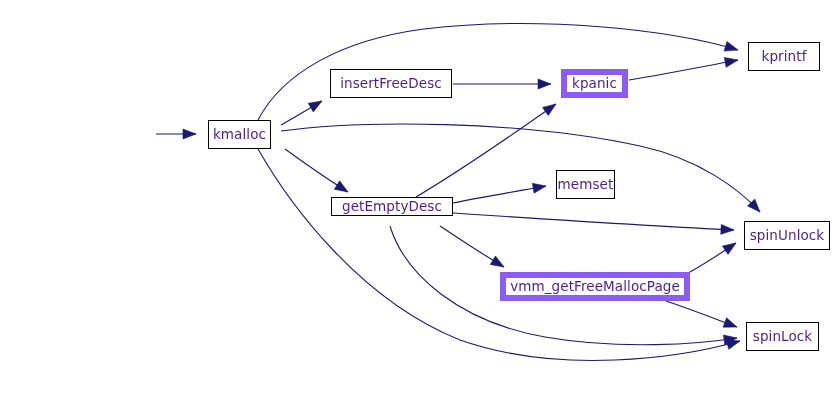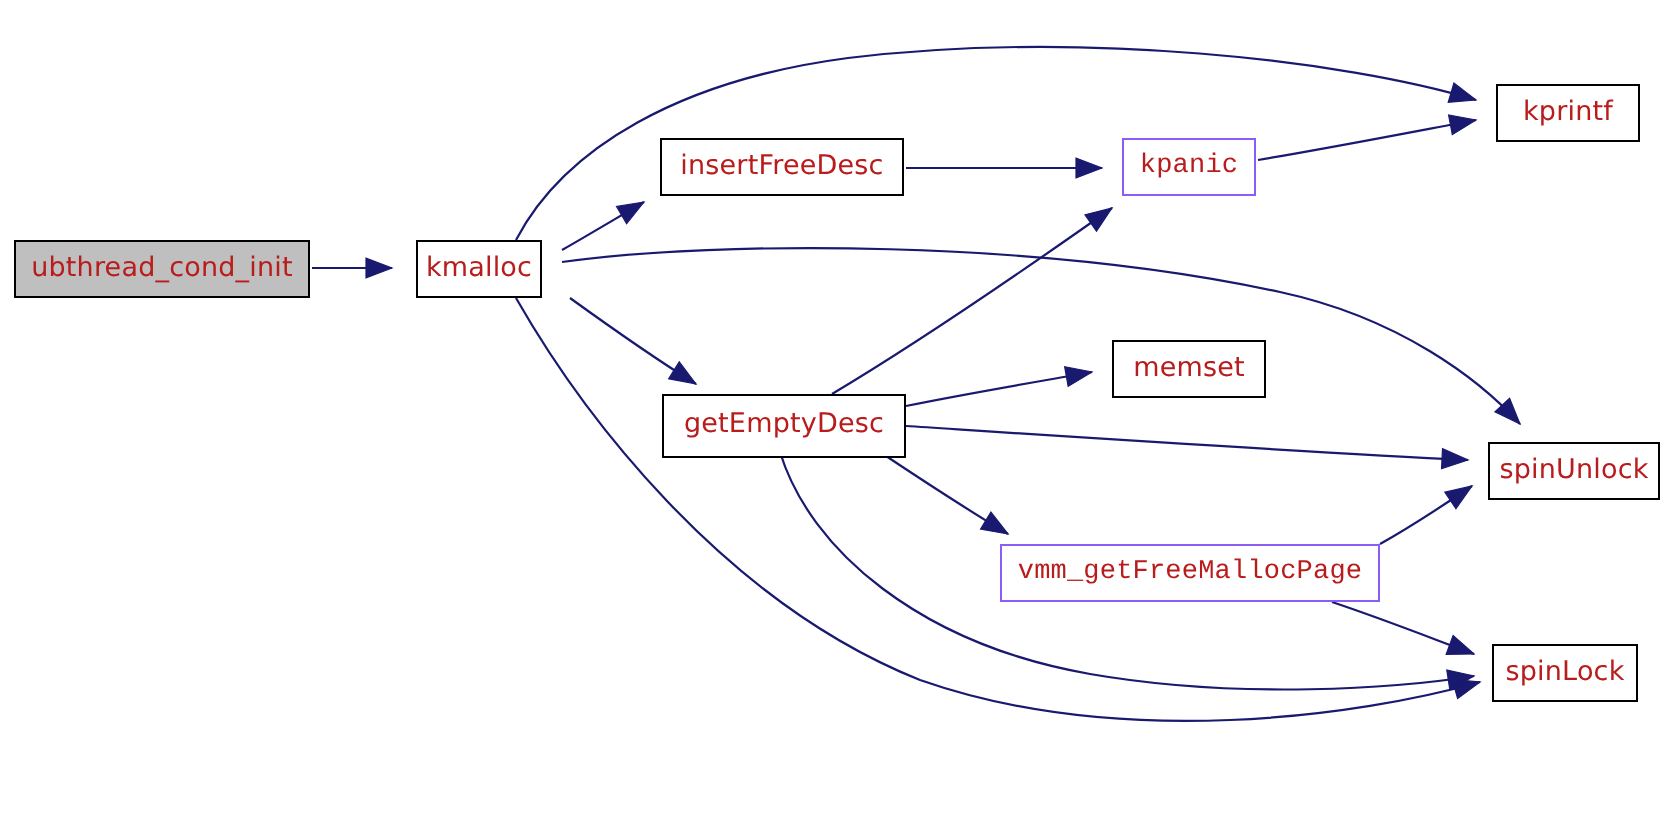--- a/index.html
+++ b/index.html
@@ -35,33 +35,32 @@
     stroke-width: 0.6px;
   }
   .node-box {
     position: absolute;
     box-sizing: border-box;
     display: flex;
     align-items: center;
     justify-content: center;
     background: #ffffff;
     border: 1px solid #000000;
-    color: #b91c1c;
+    color: #4c1d95;
     font-size: 13.5px;
     line-height: 1;
     white-space: nowrap;
     letter-spacing: 0.1px;
   }
   .node-box.highlighted {
     background: #bfbfbf;
     border: 1px solid #000000;
   }
   .node-box.external {
-    border: 1px solid #8b5cf6;
-    font-family: Liberation Mono, monospace;
+    border: 6px solid #8b5cf6;
   }
   .node-label {
     display: block;
     pointer-events: none;
   }
 </style>
 </head>
 <body>
 
 <div id="graph-canvas">
@@ -120,39 +119,36 @@
       </g>
       <g>
         <path class="edge-path" d="M690,272 C708,262 724,251 736,243" stroke="#191970"></path>
         <polygon class="arrow-head" points="736,243 727.9743858785175,254.38373919119113 722.4145642868643,246.0717969471072" fill="#191970"></polygon>
       </g>
       <g>
         <path class="edge-path" d="M666,301 C693,310 718,320 737,327" stroke="#191970"></path>
         <polygon class="arrow-head" points="737,327 723.0726112735933,327.1668630083705 726.5503290325221,317.7910708184149" fill="#191970"></polygon>
       </g>
     </svg>
-<div class="node-box highlighted" style="left: 7px; top: 120px; width: 148px; height: 29px;">
-      <span class="node-label">ubthread_cond_init</span>
-    </div>
     <div class="node-box" style="left: 208px; top: 120px; width: 63px; height: 29px;">
       <span class="node-label">kmalloc</span>
     </div>
     <div class="node-box" style="left: 330px; top: 69px; width: 122px; height: 29px; text-align: center;">
       <span class="node-label">insertFreeDesc</span>
     </div>
     <div class="node-box external" style="left: 561px; top: 69px; width: 67px; height: 29px;">
       <span class="node-label">kpanic</span>
     </div>
     <div class="node-box" style="left: 748px; top: 42px; width: 72px; height: 29px;">
       <span class="node-label">kprintf</span>
     </div>
-    <div class="node-box" style="left: 331px; top: 197px; width: 122px; height: 32px;">
+    <div class="node-box" style="left: 331px; top: 197px; width: 122px; height: 19px;">
       <span class="node-label">getEmptyDesc</span>
     </div>
-    <div class="node-box" style="left: 556px; top: 170px; width: 77px; height: 29px;">
+    <div class="node-box" style="left: 556px; top: 170px; width: 59px; height: 29px;">
       <span class="node-label">memset</span>
     </div>
     <div class="node-box external" style="left: 500px; top: 272px; width: 190px; height: 29px; text-align: right;">
       <span class="node-label">vmm_getFreeMallocPage</span>
     </div>
     <div class="node-box" style="left: 744px; top: 221px; width: 86px; height: 29px;">
       <span class="node-label">spinUnlock</span>
     </div>
     <div class="node-box" style="left: 746px; top: 322px; width: 73px; height: 29px;">
       <span class="node-label">spinLock</span>

